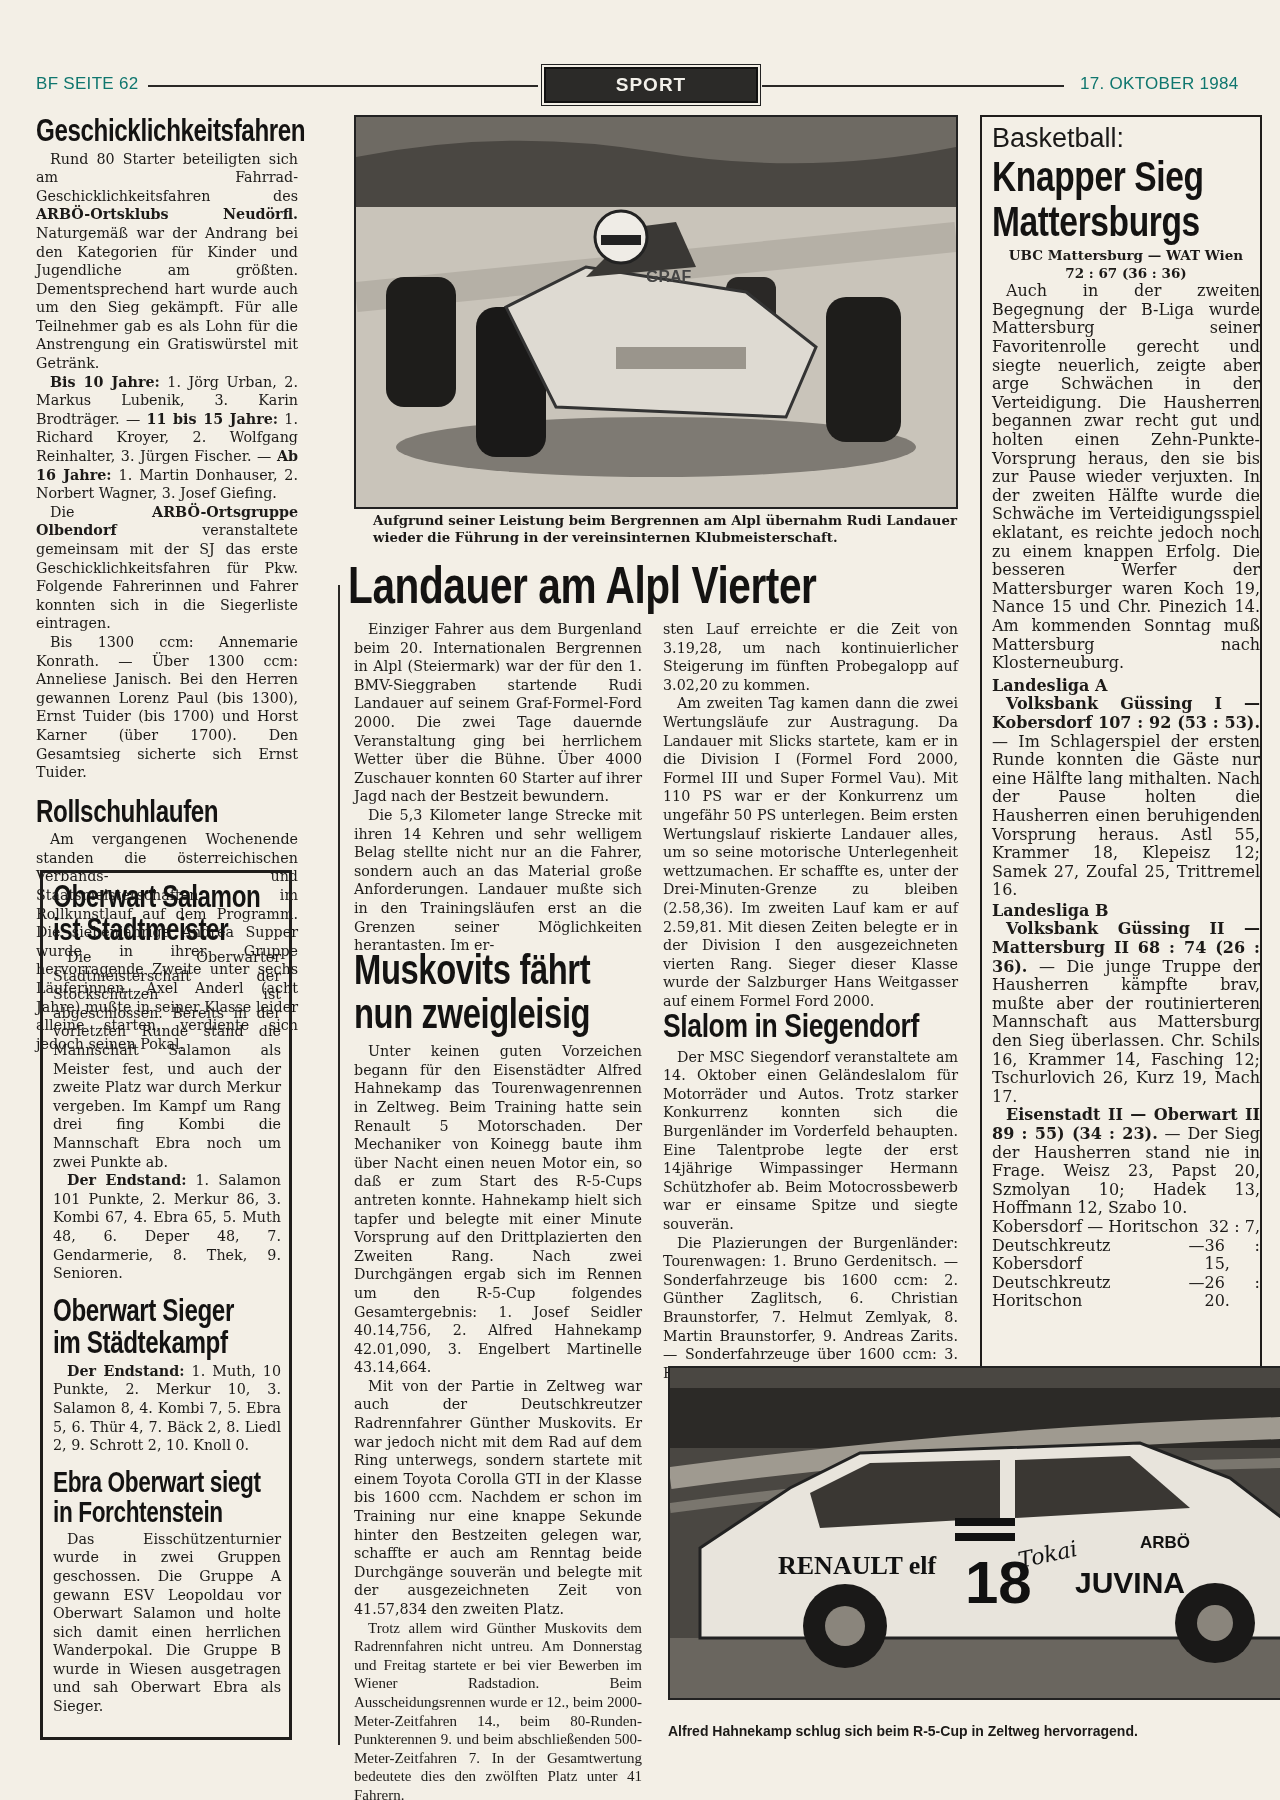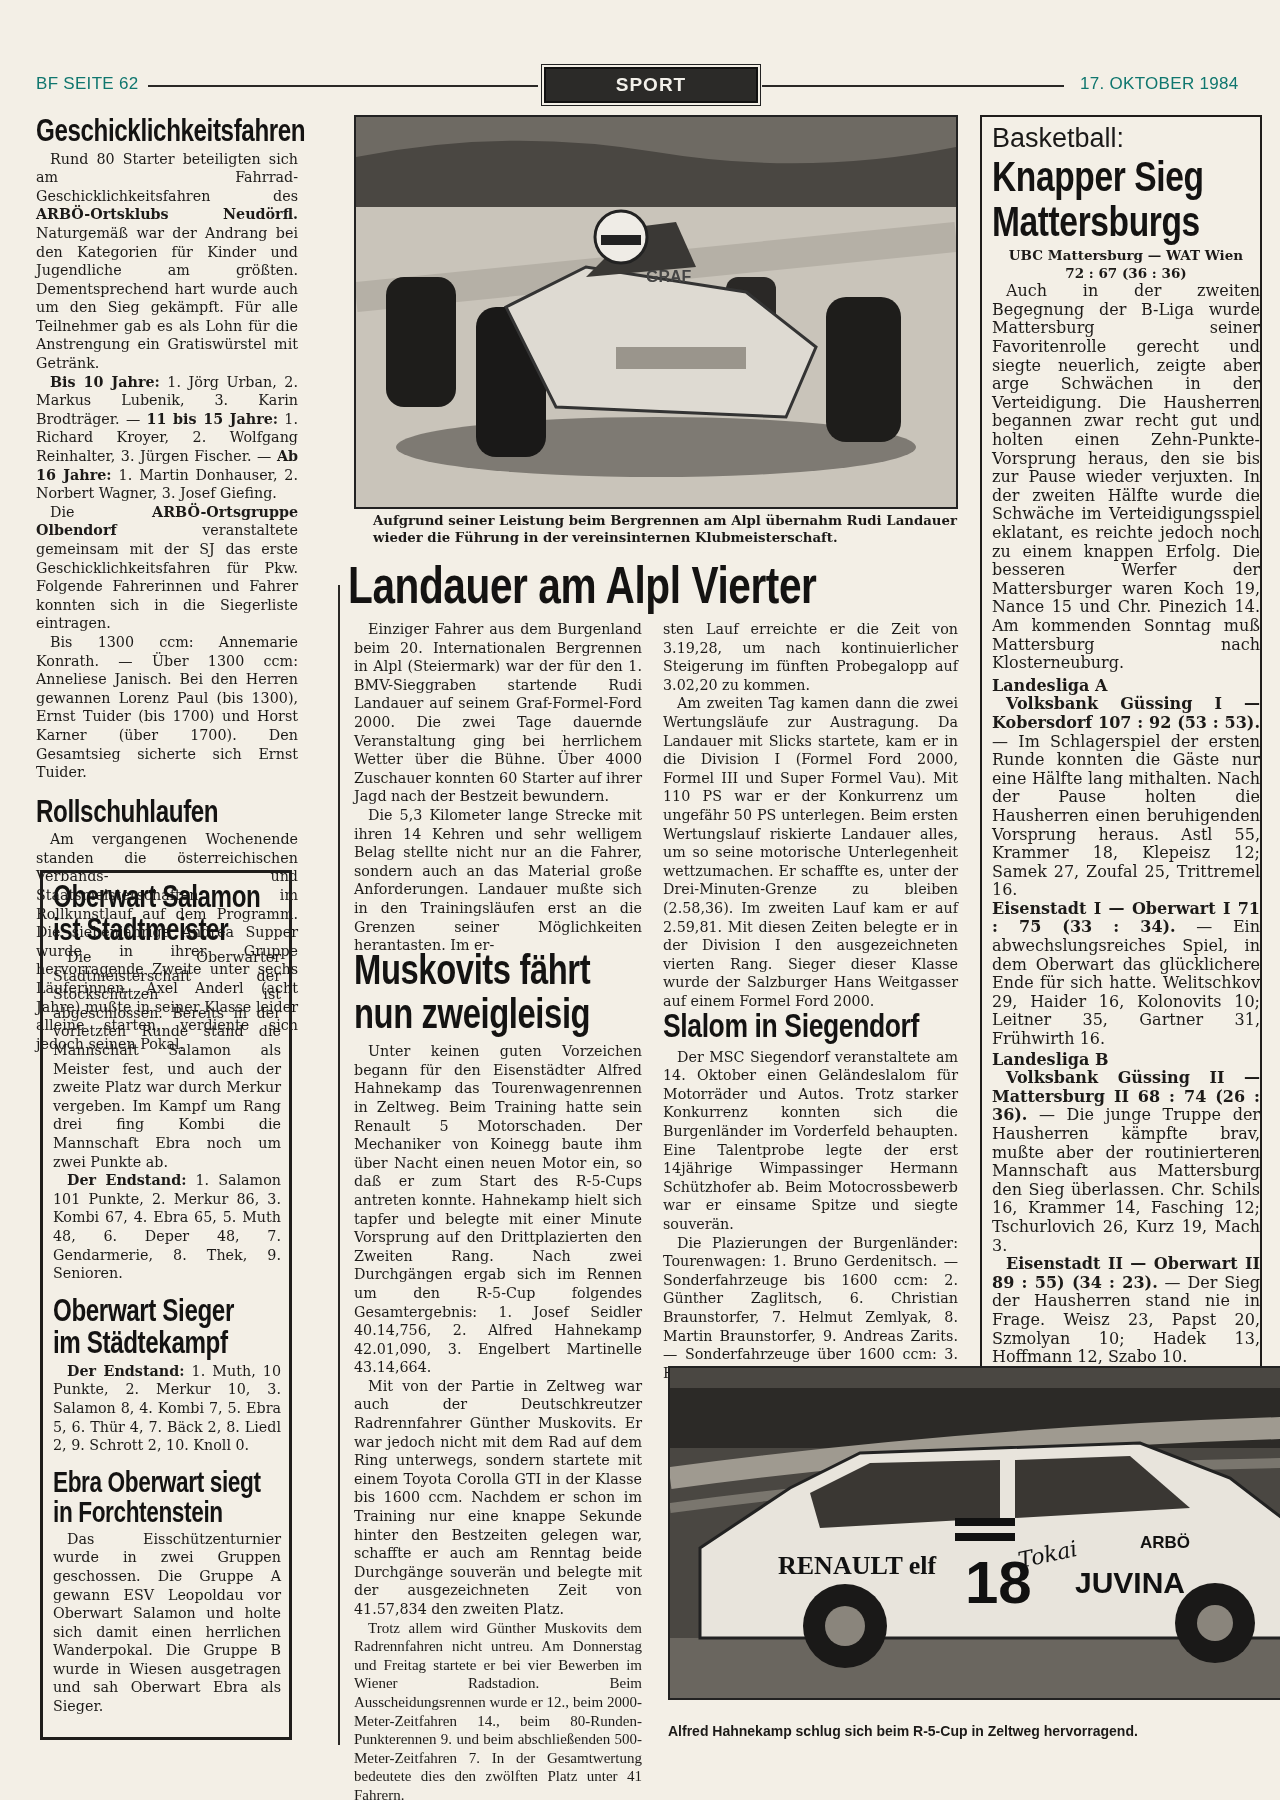--- a/index.html
+++ b/index.html
@@ -117,23 +117,22 @@
   <div style="font-family:'Liberation Sans', sans-serif; font-size:27px; color:#1a1918;">Basketball:</div>
   <div class="head" style="font-size:43px; width:360px;"><span>Knapper Sieg</span><br><span>Mattersburgs</span></div>
   <div style="text-align:center; font-weight:bold; font-size:13.5px; line-height:18px; margin-top:2px;">
     <div>UBC Mattersburg — WAT Wien</div>
     <div>72 : 67 (36 : 36)</div>
   </div>
   <div class="col" style="font-size:16px;">
     <p>Auch in der zweiten Begegnung der B-Liga wurde Mattersburg seiner Favoritenrolle gerecht und siegte neuerlich, zeigte aber arge Schwächen in der Verteidigung. Die Hausherren begannen zwar recht gut und holten einen Zehn-Punkte-Vorsprung heraus, den sie bis zur Pause wieder verjuxten. In der zweiten Hälfte wurde die Schwäche im Verteidigungsspiel eklatant, es reichte jedoch noch zu einem knappen Erfolg. Die besseren Werfer der Mattersburger waren Koch 19, Nance 15 und Chr. Pinezich 14. Am kommenden Sonntag muß Mattersburg nach Klosterneuburg.</p>
     <p class="noind" style="margin-top:4px;"><b>Landesliga A</b></p>
     <p><b>Volksbank Güssing I — Kobersdorf 107 : 92 (53 : 53).</b><span> — Im Schlagerspiel der ersten Runde konnten die Gäste nur eine Hälfte lang mithalten. Nach der Pause holten die Hausherren einen beruhigenden Vorsprung heraus. Astl 55, Krammer 18, Klepeisz 12; Samek 27, Zoufal 25, Trittremel 16.</span></p>
-    <p class="noind"><b>Eisenstadt I — Oberwart I 71 : 75 (33 : 34).</b><span> — Ein abwechslungsreiches Spiel, in dem Oberwart das glücklichere Ende für sich hatte. Welitschkov 29, Haider 16, Kolonovits 10; Leitner 35, Gartner 31, Frühwirth 16.</span></p>
     <p class="noind" style="margin-top:2px;"><b>Landesliga B</b></p>
-    <p><b>Volksbank Güssing II — Mattersburg II 68 : 74 (26 : 36).</b><span> — Die junge Truppe der Hausherren kämpfte brav, mußte aber der routinierteren Mannschaft aus Mattersburg den Sieg überlassen. Chr. Schils 16, Krammer 14, Fasching 12; Tschurlovich 26, Kurz 19, Mach 3.</span></p>
+    <p><b>Volksbank Güssing II — Mattersburg II 68 : 74 (26 : 36).</b><span> — Die junge Truppe der Hausherren kämpfte brav, mußte aber der routinierteren Mannschaft aus Mattersburg den Sieg überlassen. Chr. Schils 16, Krammer 14, Fasching 12; Tschurlovich 26, Kurz 19, Mach 17.</span></p>
     <p><b>Eisenstadt II — Oberwart II 89 : 55) (34 : 23).</b><span> — Der Sieg der Hausherren stand nie in Frage. Weisz 23, Papst 20, Szmolyan 10; Hadek 13, Hoffmann 12, Szabo 10.</span></p>
     <div>
       <div style="display:flex; justify-content:space-between;">
           <span>Kobersdorf — Horitschon</span>
           <span>32 : 7,</span>
         </div>
       <div style="display:flex; justify-content:space-between;">
           <span>Deutschkreutz — Kobersdorf</span>
           <span>36 : 15,</span>
         </div>

